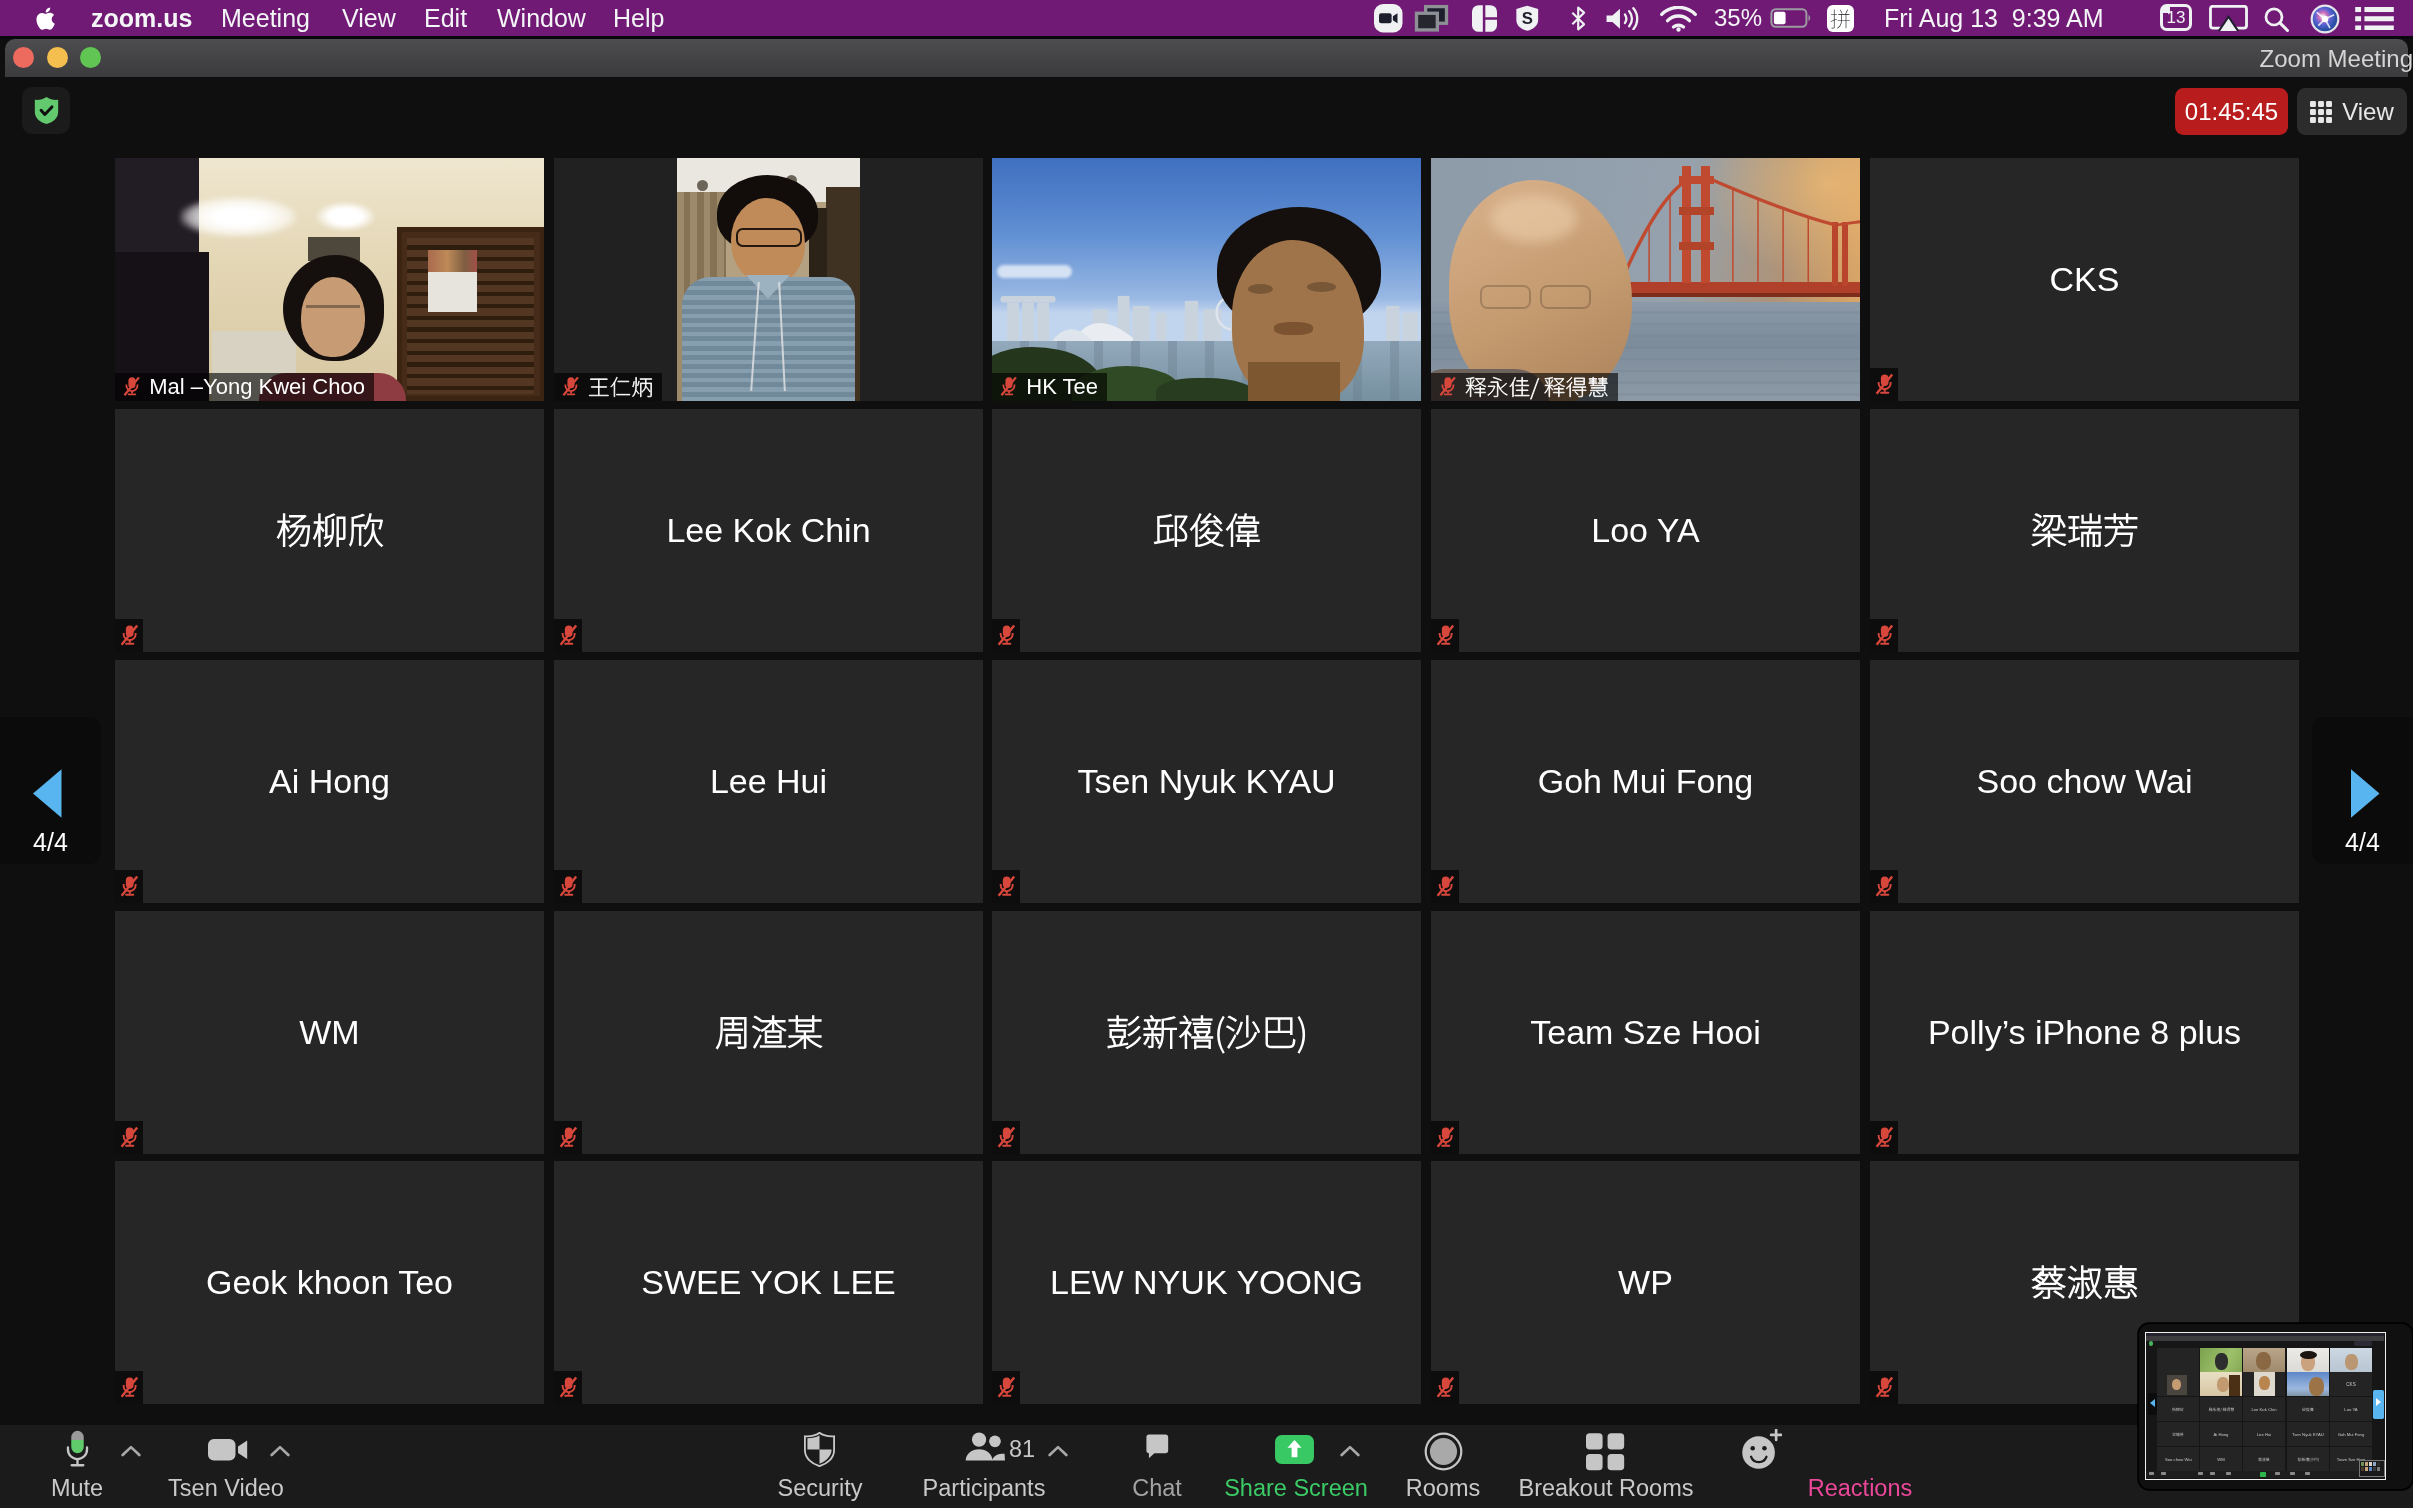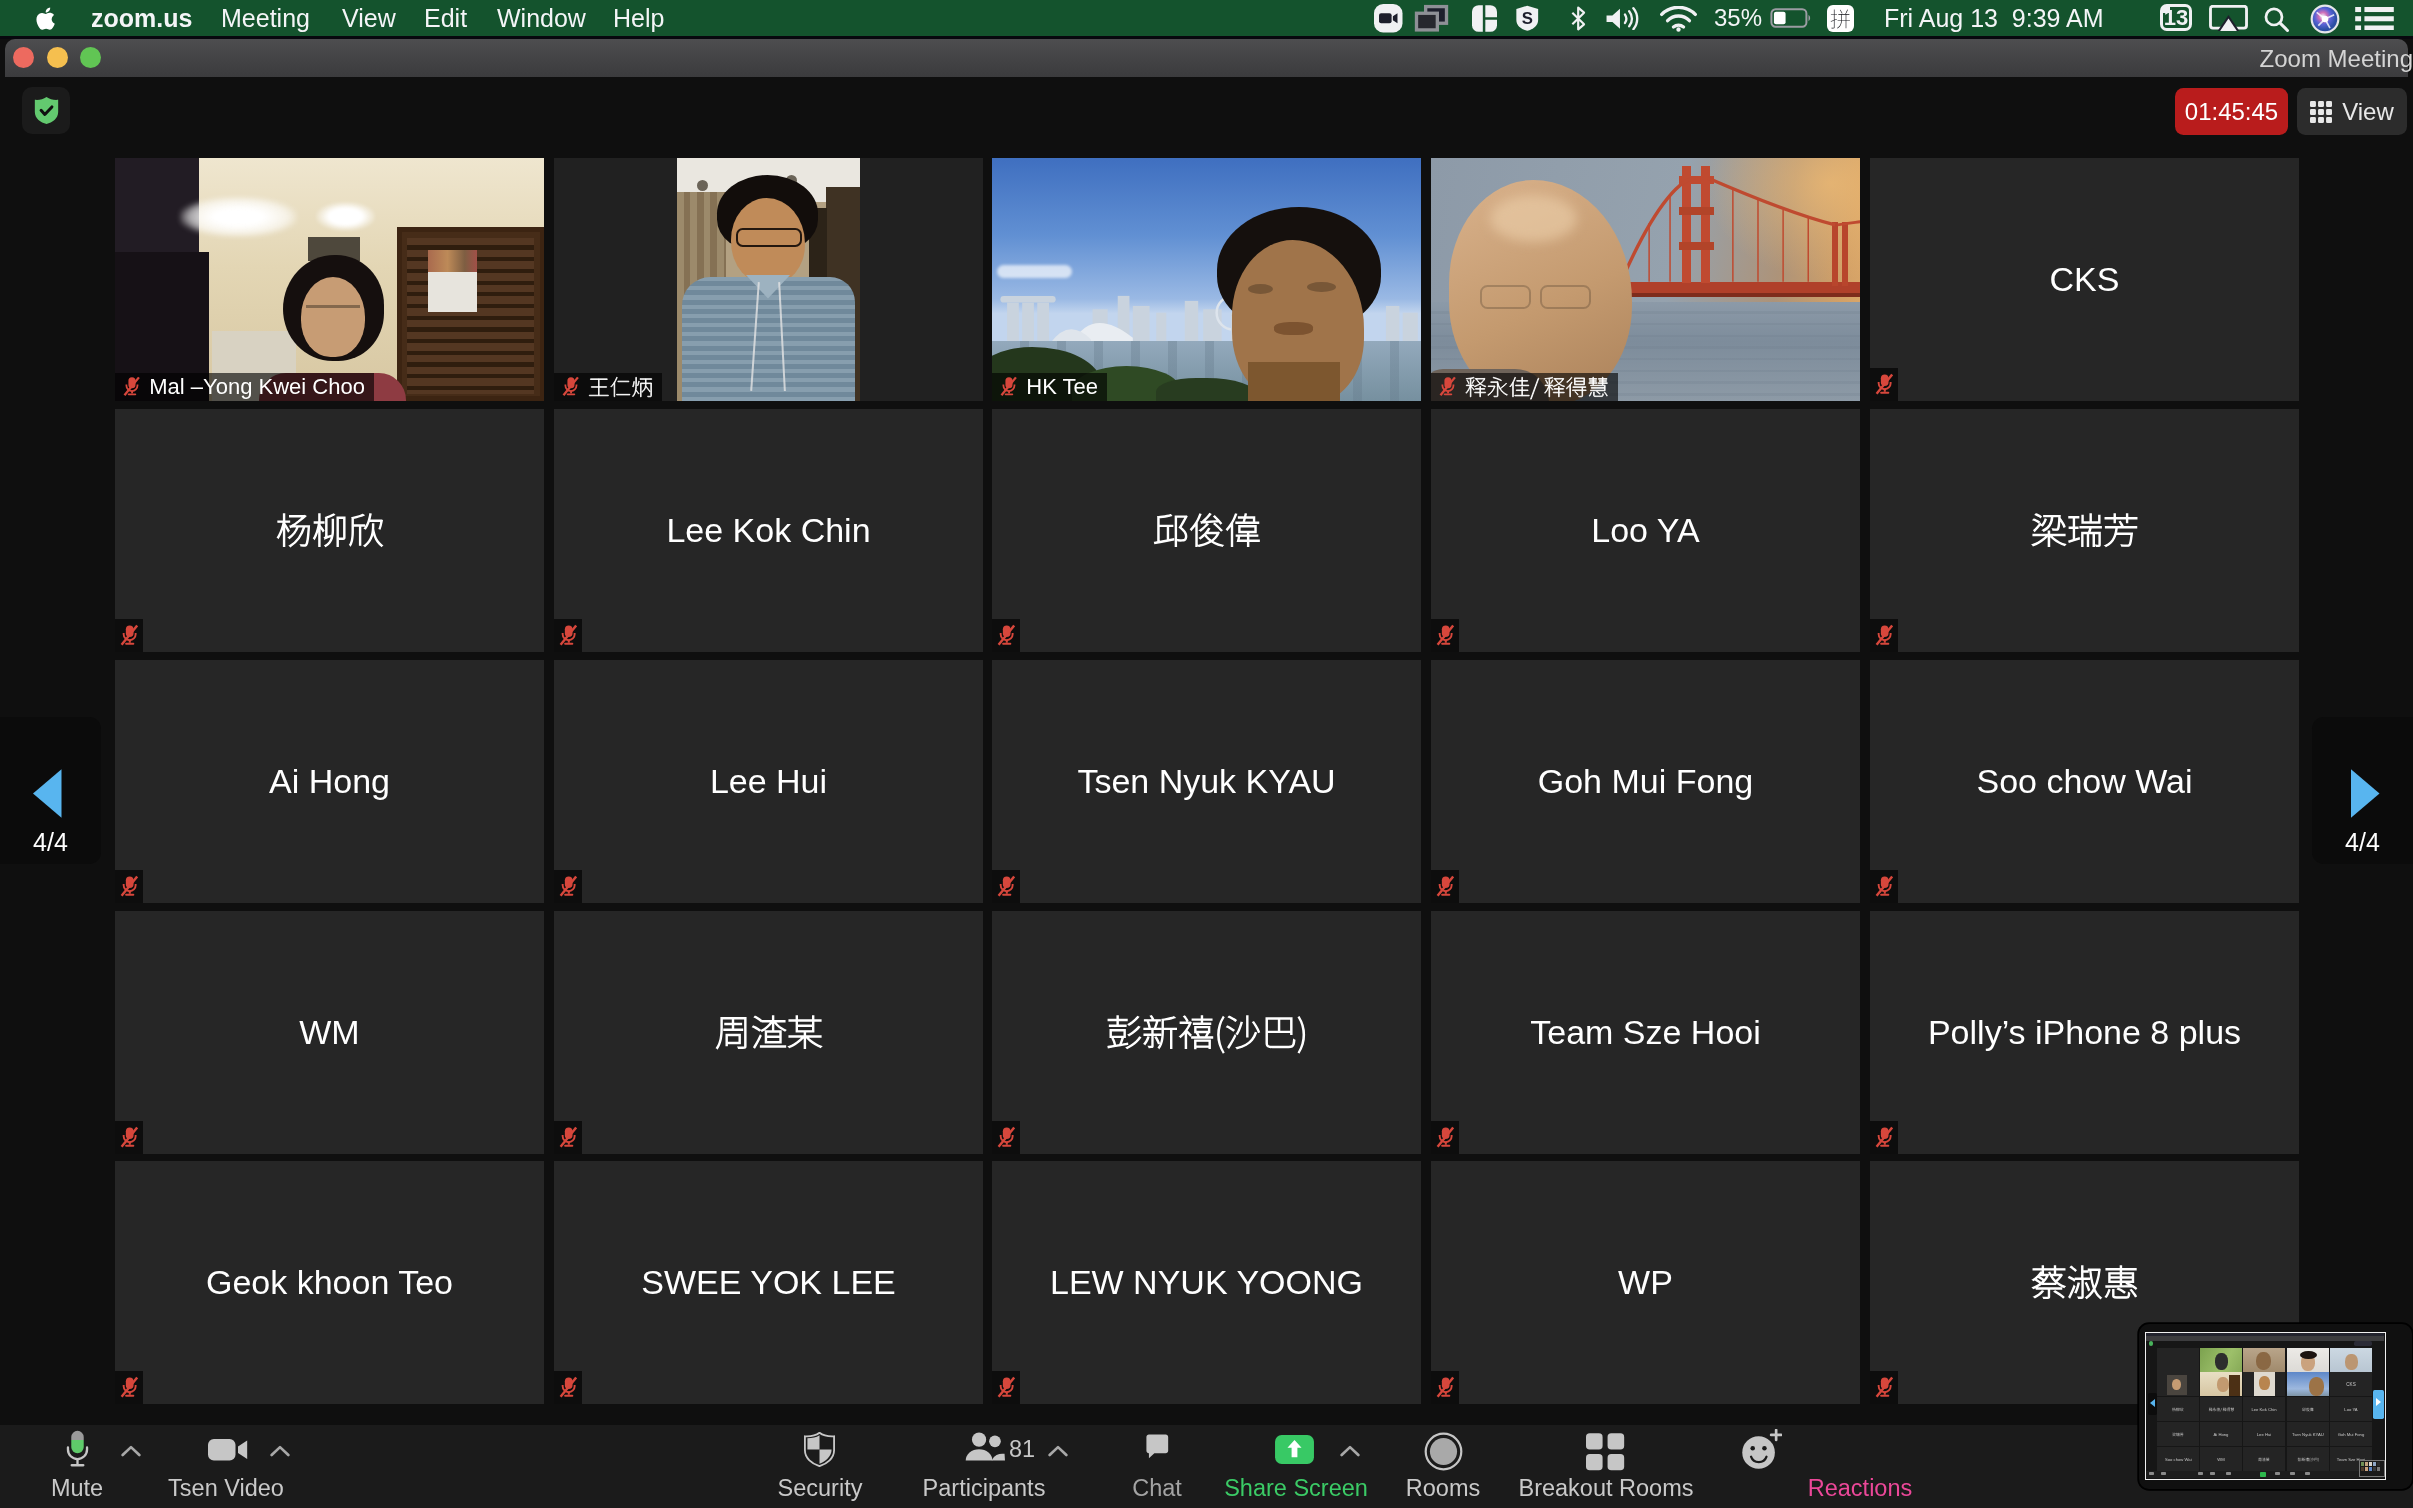--- a/index.html
+++ b/index.html
@@ -1,17 +1,17 @@
 <!DOCTYPE html>
 <html style="font-size:13.4px"><head><meta charset="utf-8">
 <style>
 html,body{margin:0;padding:0;width:2413px;height:1508px;background:#0f0f0f;
  font-family:"Liberation Sans",sans-serif;overflow:hidden;position:relative}
 .abs{position:absolute}
-#menubar{position:absolute;left:0;top:0;width:2413px;height:36px;background:#14532d;color:#f4f5f7}
+#menubar{position:absolute;left:0;top:0;width:2413px;height:36px;background:#701a75;color:#f4f5f7}
 .mitem{position:absolute;top:0;height:36px;line-height:36px;font-size:25px}
 #titlebar{position:absolute;left:5px;top:39px;width:2403px;height:38px;
  background:linear-gradient(#4d4d4f,#3b3b3d);border-radius:10px 10px 0 0}
 .tl{position:absolute;top:47px;width:21px;height:21px;border-radius:50%}
 #wtitle{position:absolute;top:39px;left:0;width:2413px;height:38px;line-height:39px;
  text-align:right;color:#d4d4d4;font-size:24px}
 .tile{position:absolute;width:429px;height:243px;background:#262626;overflow:hidden}
 .nm{position:absolute;inset:0;display:flex;align-items:center;justify-content:center;
  color:#fff;font-size:34px;white-space:nowrap}
 .mutebox{position:absolute;left:0;bottom:0;width:28px;height:33px;background:#0d0d0d;
@@ -93,21 +93,21 @@
       <rect x="4.5" y="4.5" width="14" height="15" rx="2.5" fill="#fff"></rect>
       <path d="M46 8 a5 5 0 0 1 0 8 z" fill="#9b9ca2"></path>
     </svg>
     <svg class="abs" style="left:1827px;top:5px" width="27" height="27" viewBox="0 0 32 32">
       <rect x="0" y="0" width="32" height="32" rx="7" fill="#fff"></rect>
       <g transform="translate(3.5,26) scale(0.025,0.025)">
         <use href="#p-pin" fill="#15161c"></use>
       </g>
     </svg>
     <div class="mitem" style="left:1884px;font-size:25px">Fri Aug 13&nbsp;&nbsp;9:39 AM</div>
-    <div class="abs" style="left:2160px;top:4.2px;width:32px;height:27px;border:3.4px solid #f0f1f3;border-radius:6.7px;box-sizing:border-box;color:#f0f1f3;font-size:22px;font-weight:bold;text-align:center;line-height:21px">13</div>
+    <div class="abs" style="left:2160px;top:4.2px;width:32px;height:27px;border:3.4px solid #f0f1f3;border-radius:6.7px;box-sizing:border-box;color:#f0f1f3;font-size:17px;font-weight:normal;text-align:center;line-height:21px">13</div>
     <div class="abs" style="left:2162px;top:6.7px;width:8.4px;height:5.9px;background:#f0f1f3"></div>
     <svg class="abs" style="left:2209px;top:5px" width="39" height="28.5" viewBox="0 0 46 34">
       <rect x="1.5" y="1.5" width="43" height="26" rx="3" fill="none" stroke="#f0f1f3" stroke-width="3.4"></rect>
       <path d="M23 12 L36 31 H10 Z" fill="#1d1f2c"></path>
       <path d="M23 16 L33 31 H13 Z" fill="#f0f1f3"></path>
     </svg>
     <svg class="abs" style="left:2263px;top:5.9px" width="27" height="27" viewBox="0 0 32 32">
       <circle cx="13" cy="13" r="9.5" stroke="#f0f1f3" stroke-width="3.2" fill="none"></circle>
       <line x1="20" y1="20" x2="29" y2="29" stroke="#f0f1f3" stroke-width="3.6" stroke-linecap="round"></line>
     </svg>

